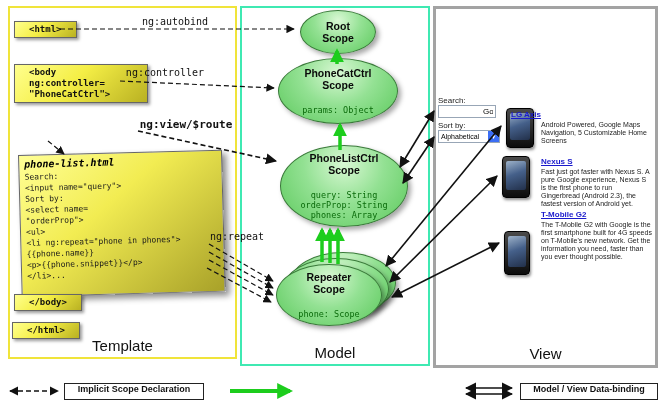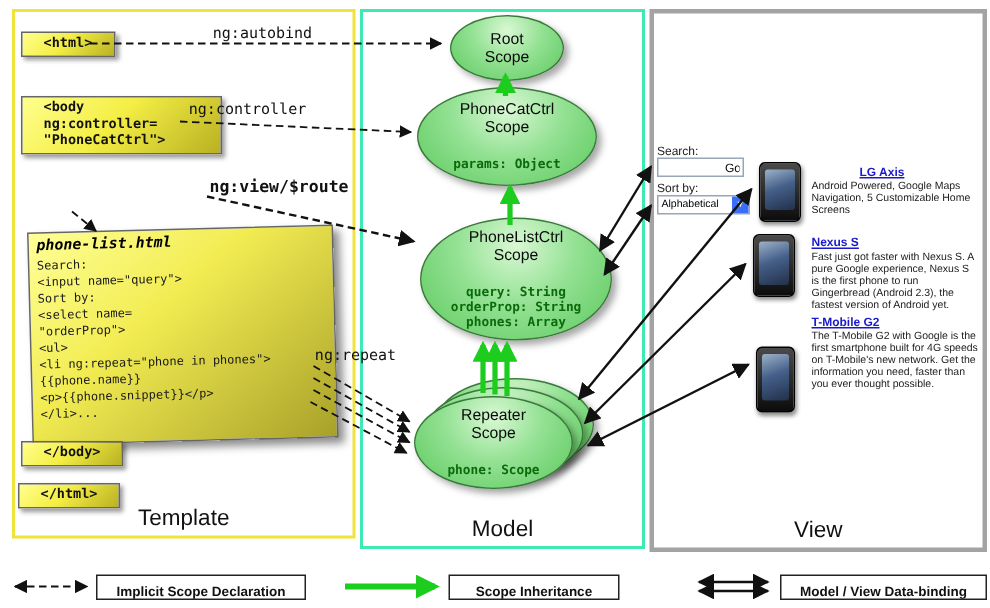--- a/index.html
+++ b/index.html
@@ -33,22 +33,22 @@
               font-size:10px;margin-bottom:2px}
   .note-code{margin:0;font-family:"DejaVu Sans Mono",monospace;font-size:8px;line-height:11px;
              color:#1a1a1a;white-space:pre}
 
   
   .scope{position:absolute;border-radius:50%;border:1px solid #3a7a3a;
          background:radial-gradient(ellipse at 50% 22%,#d9f8d4 0%,#93e193 45%,#5cc95c 100%);
          box-shadow:3px 3px 5px rgba(0,0,0,.35);
          display:flex;flex-direction:column;align-items:center;justify-content:center;
          text-align:center}
-  .scope-title{font-weight:normal;font-size:10.5px;line-height:12px;white-space:pre-line;color:#0a0a0a}
-  .scope-props{font-family:"DejaVu Sans Mono",monospace;font-weight:bold;font-size:8.5px;
+  .scope-title{font-weight:bold;font-size:10.5px;line-height:12px;white-space:pre-line;color:#0a0a0a}
+  .scope-props{font-family:"DejaVu Sans Mono",monospace;font-weight:normal;font-size:8.5px;
                line-height:10px;color:#0b6b0b;white-space:pre-line;margin-top:14px}
   .scope-empty{z-index:1}
 
   
   .vlabel{position:absolute;font-size:8px;color:#222}
   .vinput{position:absolute;width:58px;height:13px;border:1px solid #98a6b6;background:#fff;
           font-size:8px;padding:0 2px;font-family:"Liberation Sans",sans-serif;box-sizing:border-box}
   .vselect{position:absolute;width:62px;height:13px;border:1px solid #98a6b6;background:#fff;
            display:flex;align-items:center;font-size:7px;padding-left:2px;box-sizing:border-box}
   .vselect .dd{margin-left:auto;width:11px;height:11px;background:#3b6ef5;color:#fff;
@@ -56,21 +56,21 @@
   .phone-link{position:absolute;font-size:8px;font-weight:bold;color:#1a1acc;
               text-decoration:underline;cursor:pointer;white-space:nowrap}
   .phone-desc{position:absolute;font-size:7px;line-height:8px;color:#222}
   .phone-img{position:absolute;border-radius:4px;border:1px solid #000;
              background:linear-gradient(#4a4a4a,#0c0c0c);box-shadow:1px 2px 3px rgba(0,0,0,.45)}
   .phone-img::after{content:"";position:absolute;left:3px;right:3px;top:4px;bottom:7px;
              background:linear-gradient(160deg,#9db2c9 0%,#45608a 45%,#22304a 100%);border-radius:2px}
 
   
   .lbox{position:absolute;height:17px;border:1px solid #222;background:#fff;
-        display:flex;align-items:flex-end;justify-content:center;
+        display:flex;align-items:flex-start;justify-content:center;
         font-size:9px;font-weight:bold;color:#111;box-sizing:border-box}
 
   
   #overlay{position:absolute;left:0;top:0;width:660px;height:405px;pointer-events:none;z-index:10}
   .arrow-label{font-family:"DejaVu Sans Mono",monospace;font-size:10px;fill:#111}
   .arrow-label.bold{font-weight:bold;font-size:11px}
 </style>
 </head>
 <body>
 
@@ -148,36 +148,33 @@
 
   <div class="vlabel" style="left:438px;top:96px">Search:</div>
   <input class="vinput" style="left: 438px; top: 105px; padding-left: 44px;" value="Google">
   <div class="vlabel" style="left:438px;top:121px">Sort by:</div>
   <div class="vselect" style="left:438px;top:130px">
     <span>Alphabetical</span>
     <span class="dd">▼</span>
   </div>
 
   <div class="phone-img" style="left:506px;top:108px;width:26px;height:38px"></div>
-  <a class="phone-link" style="left:573px;top:110px">LG Axis</a>
+  <a class="phone-link" style="left:511px;top:110px">LG Axis</a>
   <div class="phone-desc" style="left:541px;top:121px;width:108px">Android Powered, Google Maps Navigation, 5 Customizable Home Screens</div>
 
   <div class="phone-img" style="left:502px;top:156px;width:26px;height:40px"></div>
   <a class="phone-link" style="left:541px;top:157px">Nexus S</a>
   <div class="phone-desc" style="left:541px;top:168px;width:112px">Fast just got faster with Nexus S. A pure Google experience, Nexus S is the first phone to run Gingerbread (Android 2.3), the fastest version of Android yet.</div>
 
   <a class="phone-link" style="left:541px;top:210px">T-Mobile G2</a>
   <div class="phone-desc" style="left:541px;top:221px;width:112px">The T-Mobile G2 with Google is the first smartphone built for 4G speeds on T-Mobile's new network. Get the information you need, faster than you ever thought possible.</div>
   <div class="phone-img" style="left:504px;top:231px;width:24px;height:42px"></div>
 
   <div class="lbox" style="left:64px;top:383px;width:140px">
     <span>Implicit Scope Declaration</span>
-  </div>
-  <div class="lbox" style="left:299px;top:383px;width:114px">
-    <span>Scope Inheritance</span>
   </div>
   <div class="lbox" style="left:520px;top:383px;width:138px">
     <span>Model / View Data-binding</span>
   </div>
 
   <svg id="overlay" viewBox="0 0 660 405">
     <defs>
       <marker id="mBlack" viewBox="0 0 10 10" refX="9" refY="5" markerWidth="7" markerHeight="7" orient="auto-start-reverse">
         <path d="M0,0 L10,5 L0,10 z" fill="#111"></path>
       </marker>

